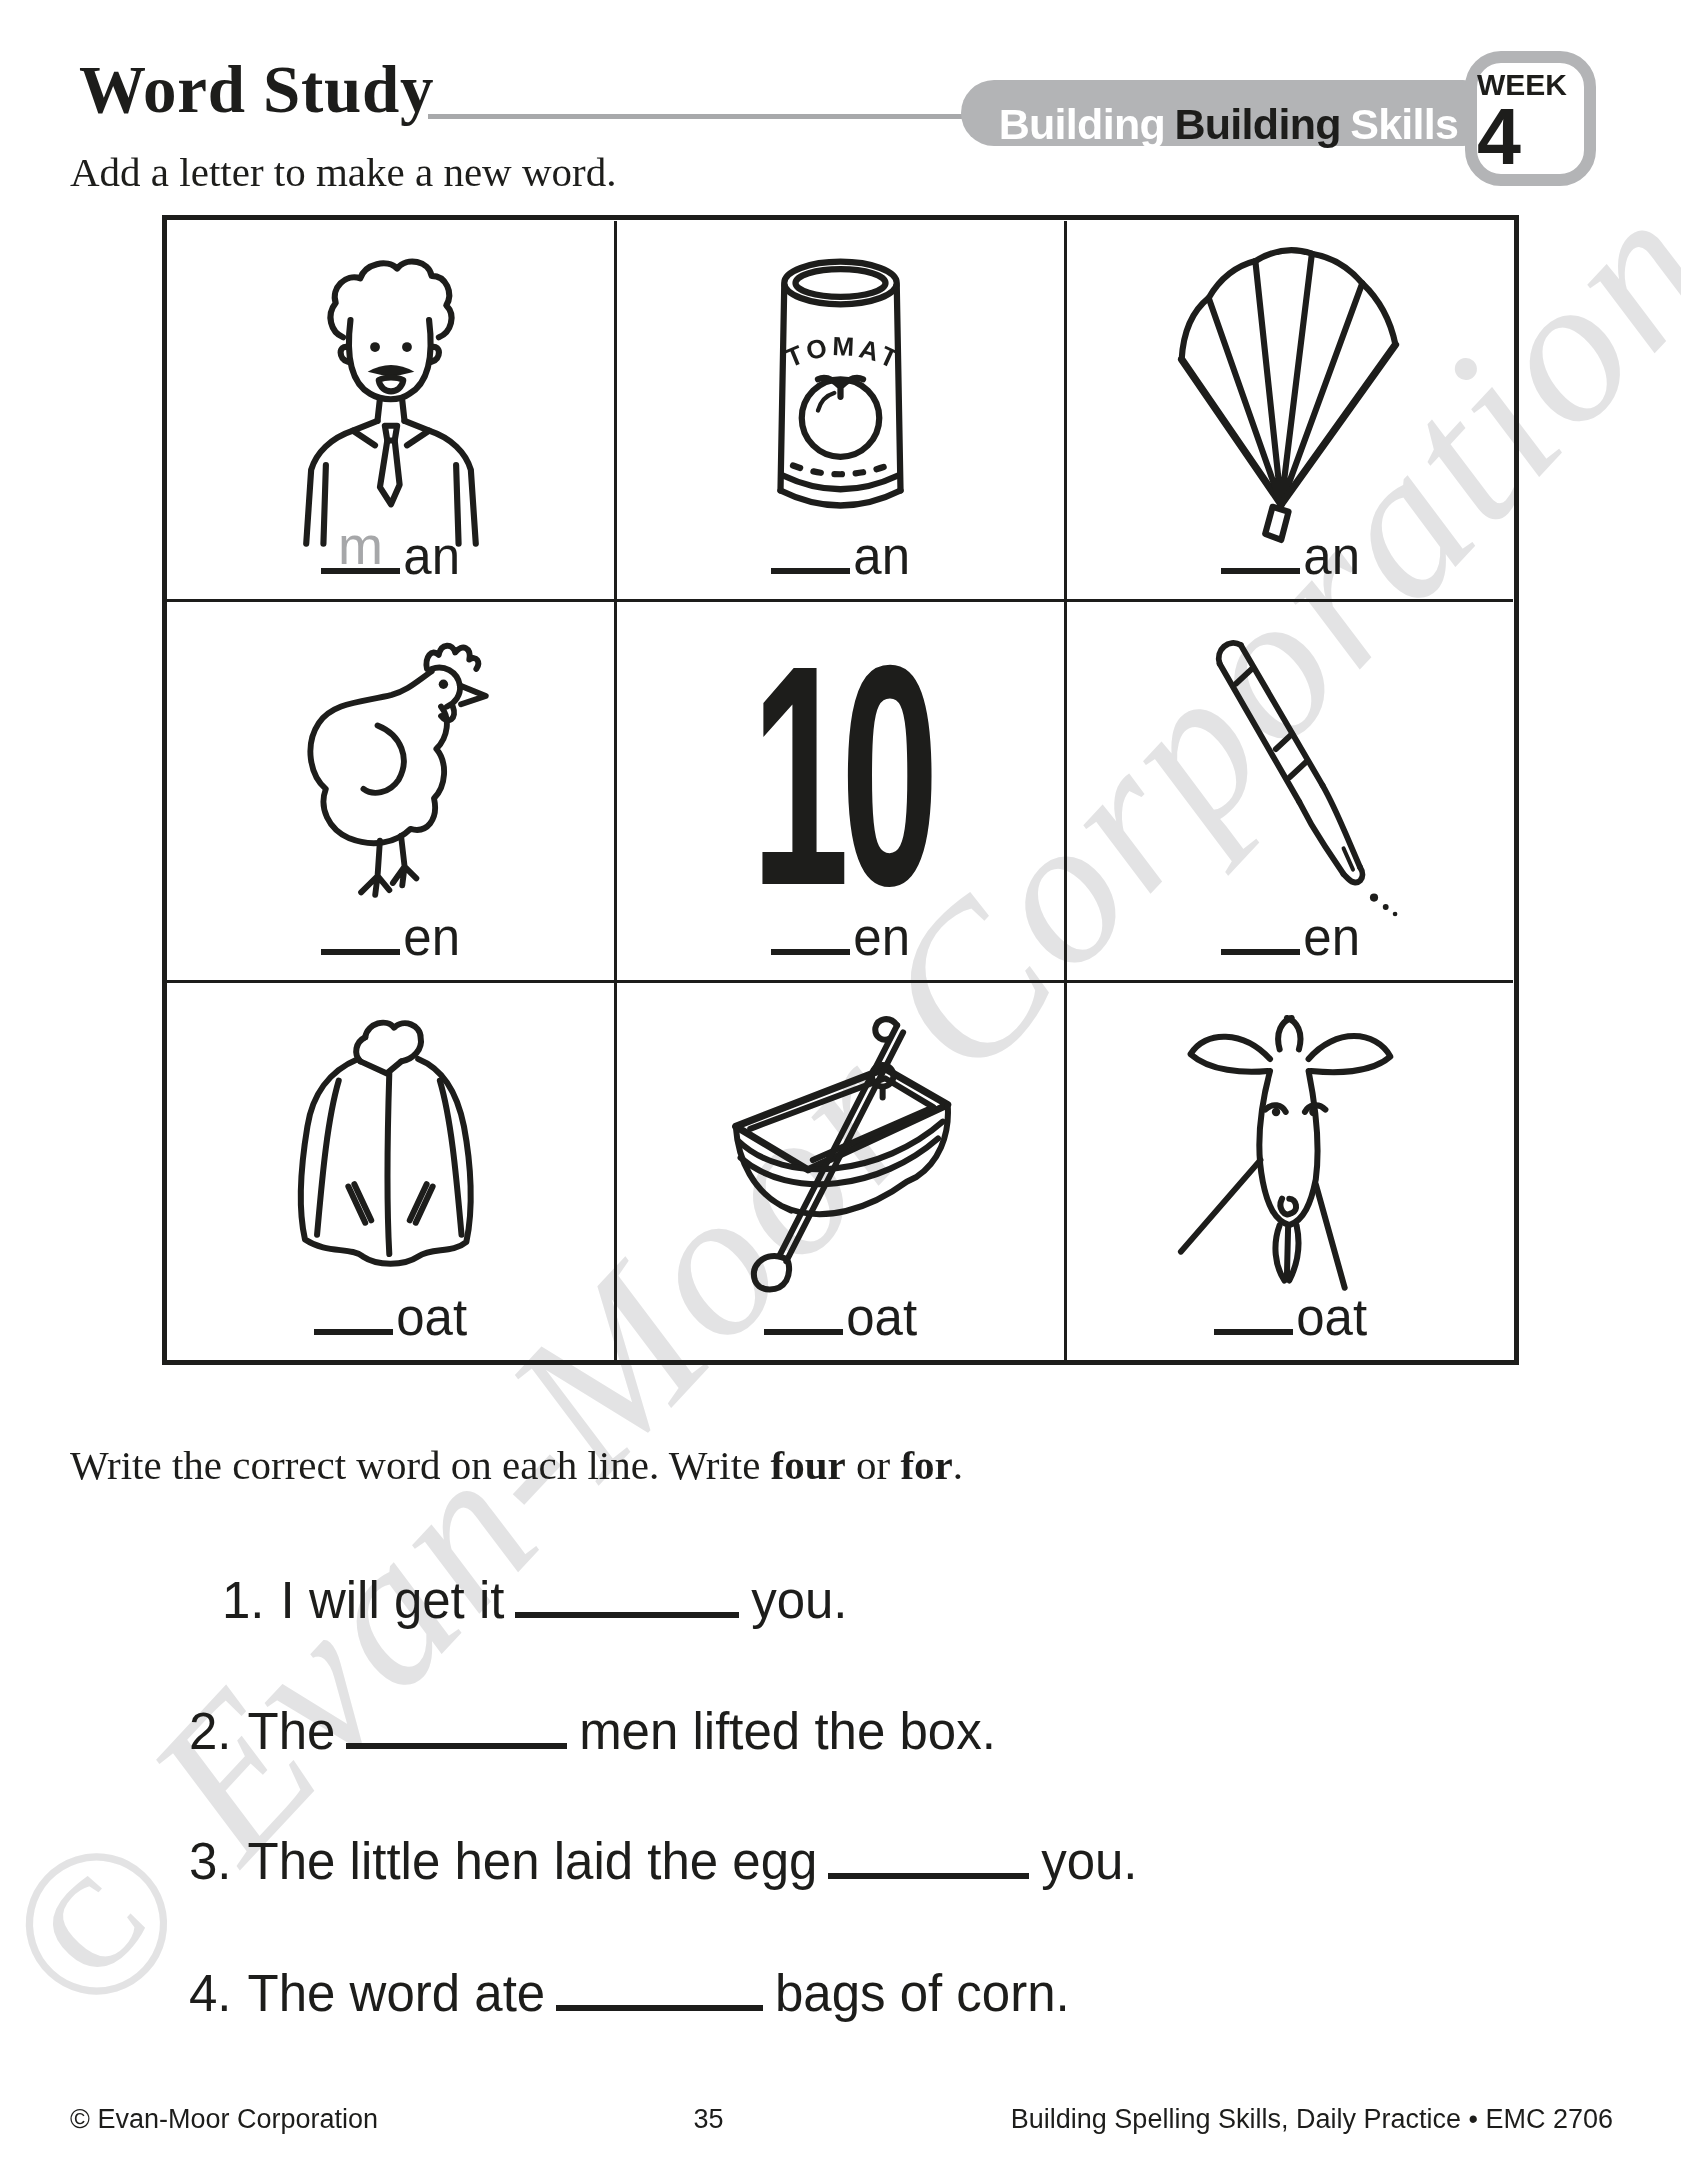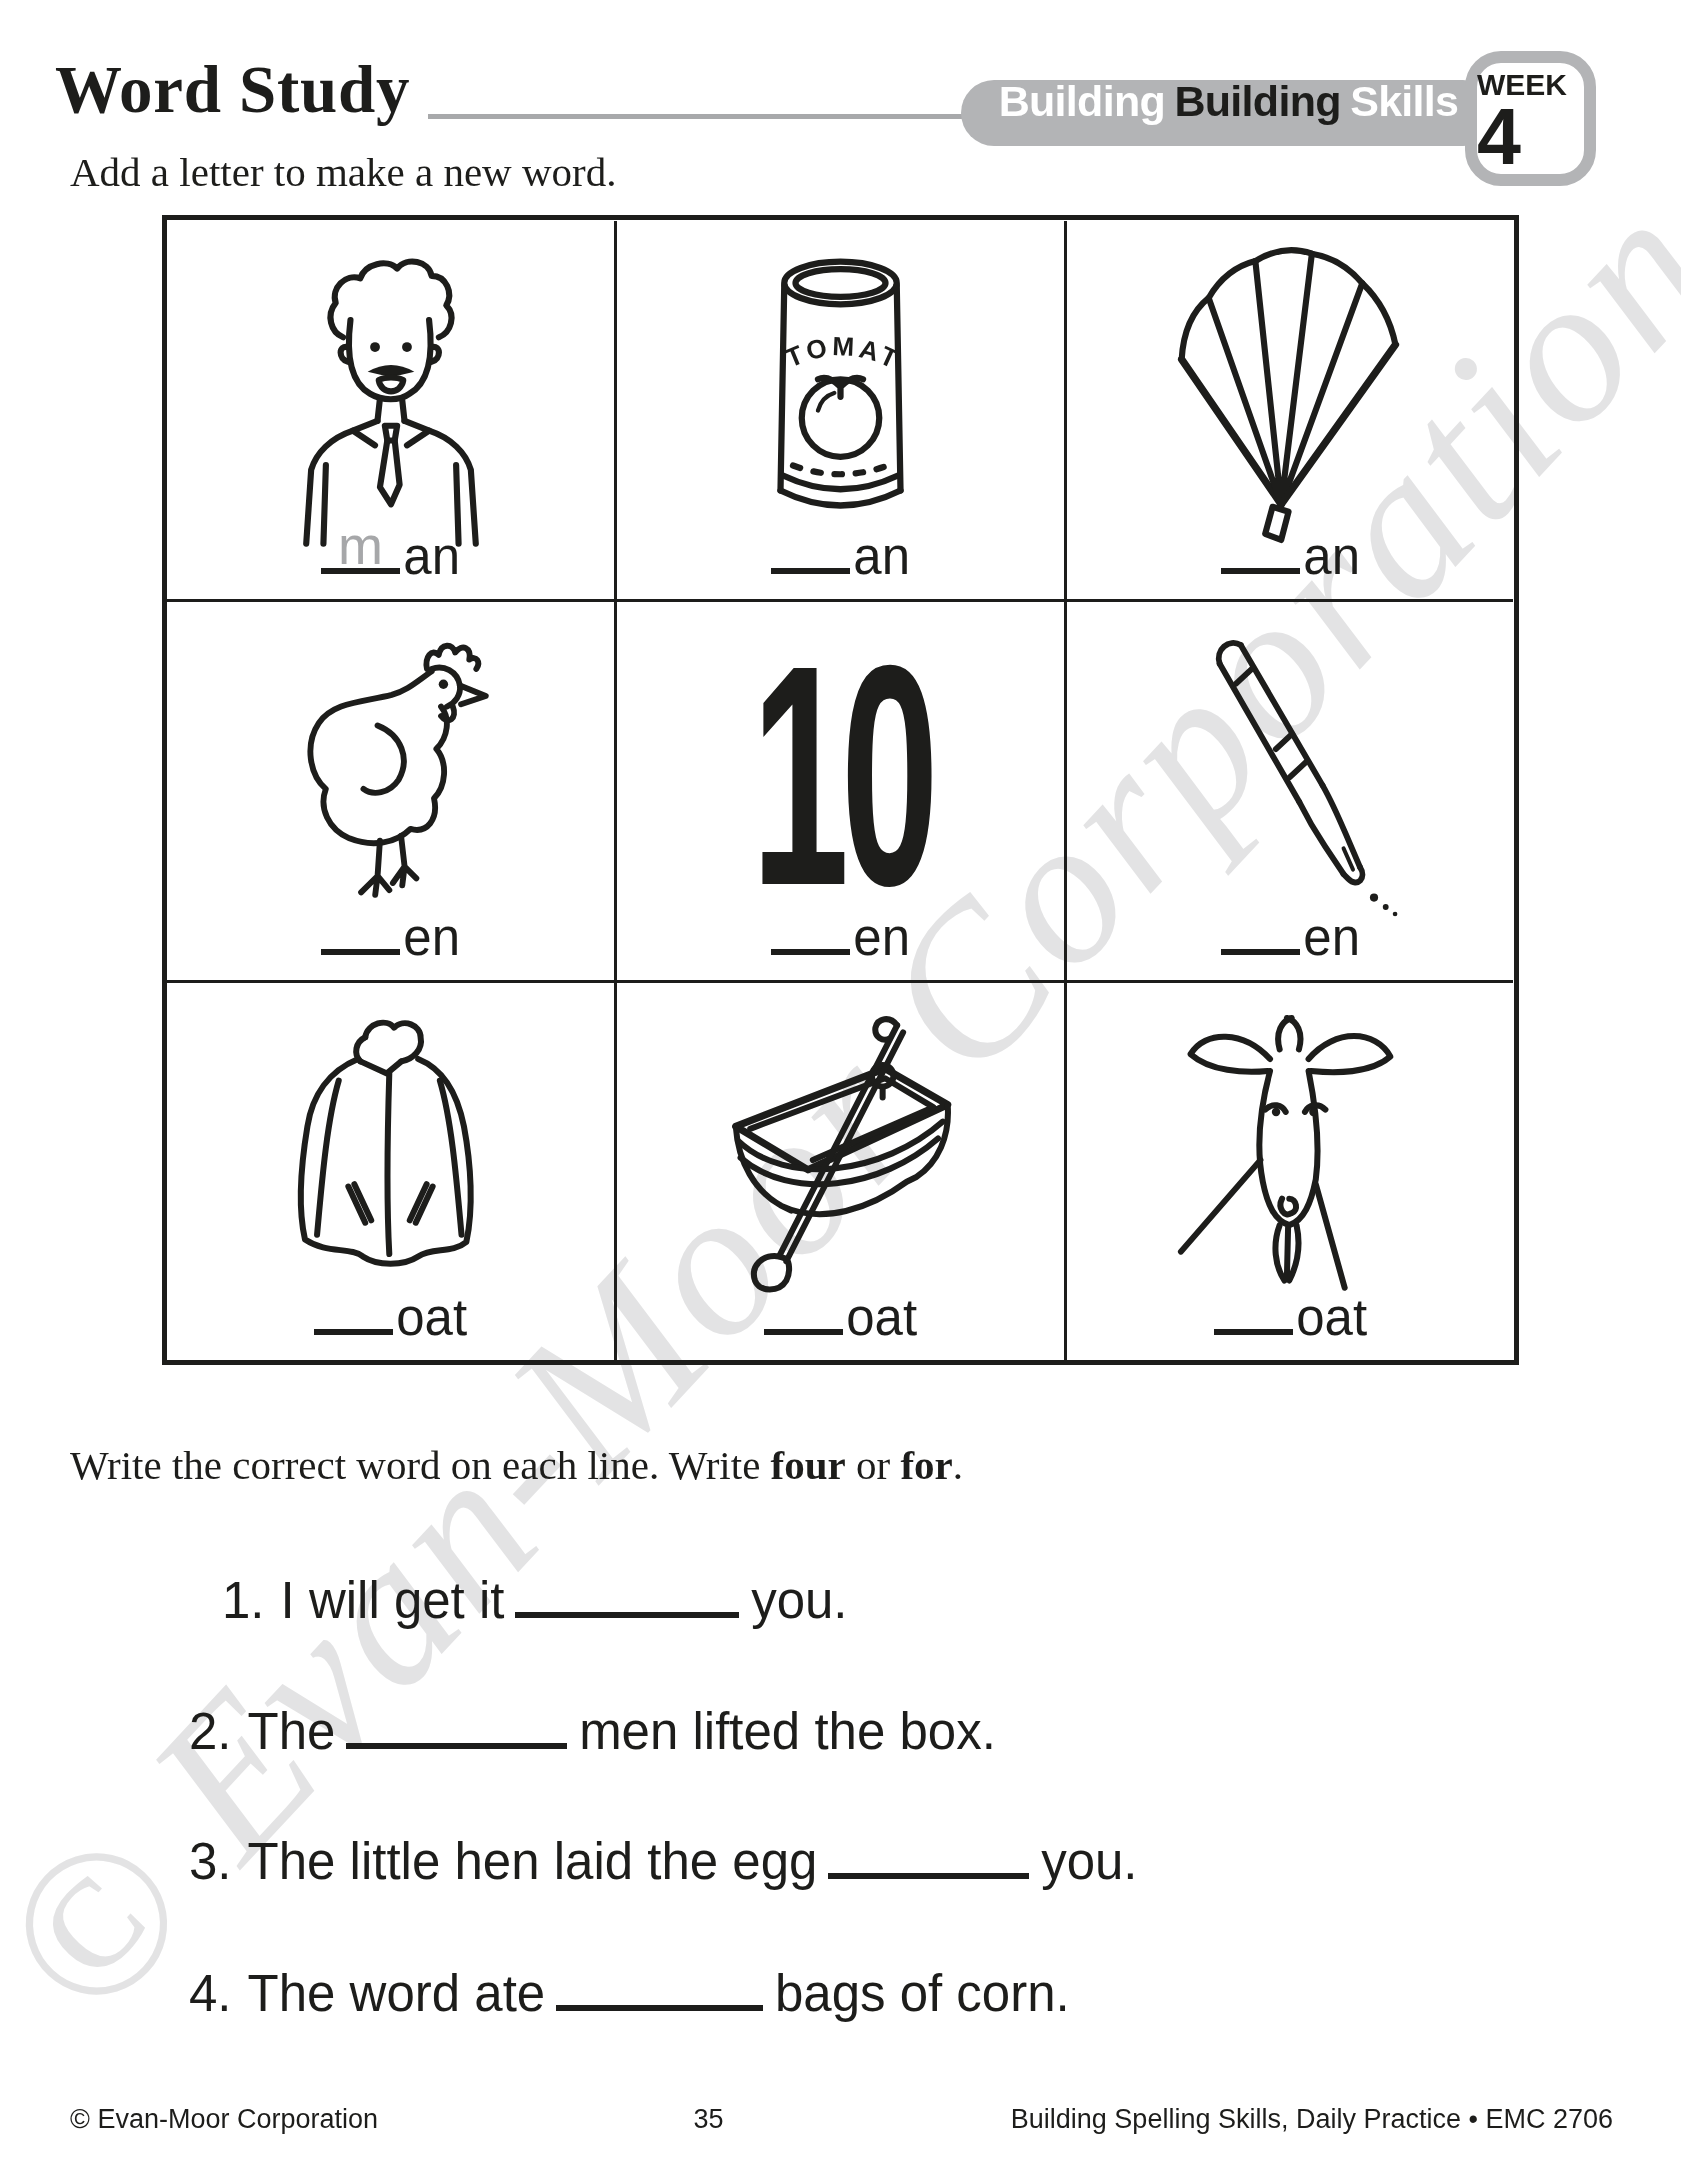--- a/index.html
+++ b/index.html
@@ -13,25 +13,25 @@
   
   .watermark {
     position:absolute; left:-396px; top:945px; width:2543px; z-index:0;
     text-align:center; white-space:nowrap;
     font:italic 400 209px/281px "Liberation Serif", serif;
     color:#e3e3e4; letter-spacing:5.4px;
     transform:rotate(-47deg);
   }
 
   
-  .title { left:55px; top:56px; font:700 67px/1 "Liberation Serif", serif; letter-spacing:0.7px; }
+  .title { left:79px; top:56px; font:700 67px/1 "Liberation Serif", serif; letter-spacing:0.7px; }
   .rule  { left:428px; top:114px; width:602px; height:4.7px; background:#a8a9ab; }
   .pill  {
     left:961px; top:80px; width:535px; height:66px; background:#b3b4b6;
-    border-radius:33px; display:flex; align-items:flex-start; justify-content:center; gap:9.4px;
+    border-radius:33px; display:flex; align-items:flex-end; justify-content:center; gap:9.4px;
     font:700 43px/1 "Liberation Sans", sans-serif; letter-spacing:-0.7px;
   }
   .pill .white { color:#ffffff; }
   .pill .black { color:#1d1d1b; }
   .week {
     left:1465px; top:51px; width:131px; height:135px; z-index:2;
     background:#ffffff; border:12.7px solid #b3b4b6; border-radius:36px; box-sizing:border-box;
     display:flex; flex-direction:column; align-items:flex-start;
   }
   .week .wk  { font:700 30px/1 "Liberation Sans", sans-serif; margin-top:6.7px; }

